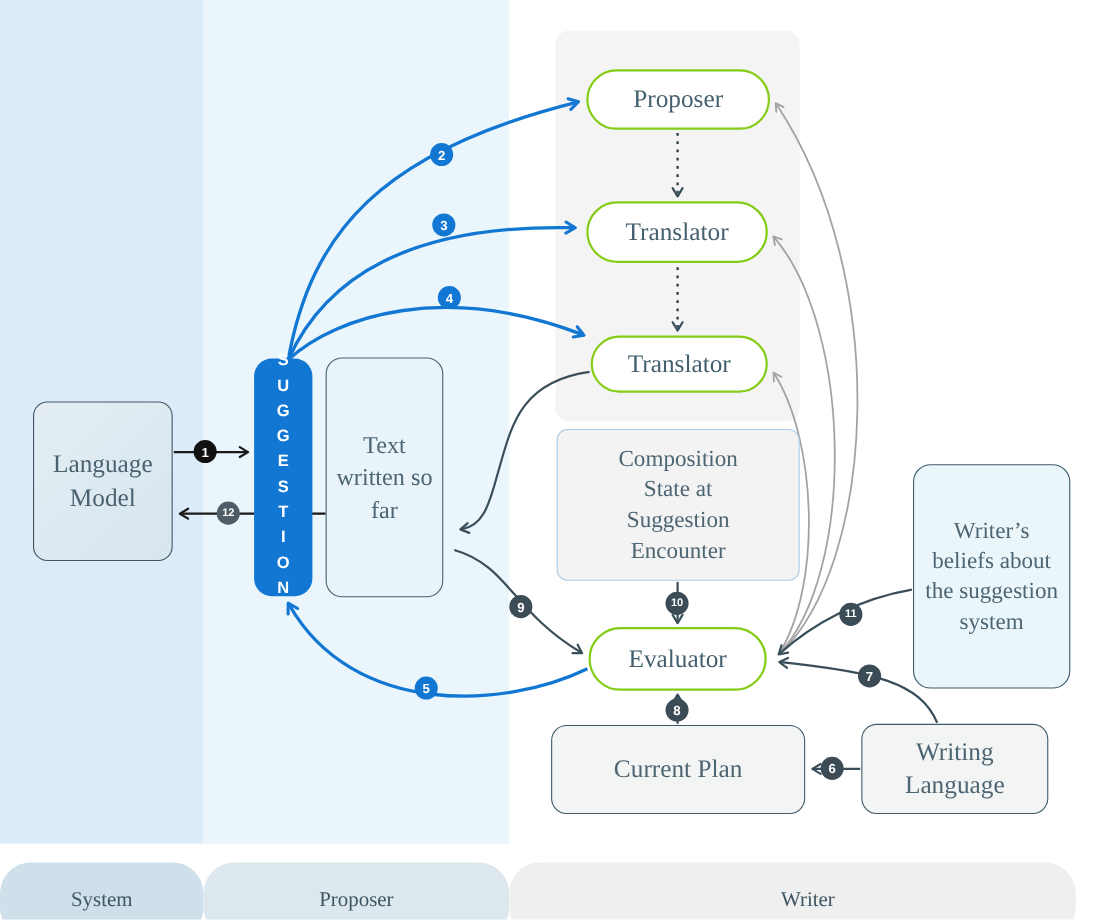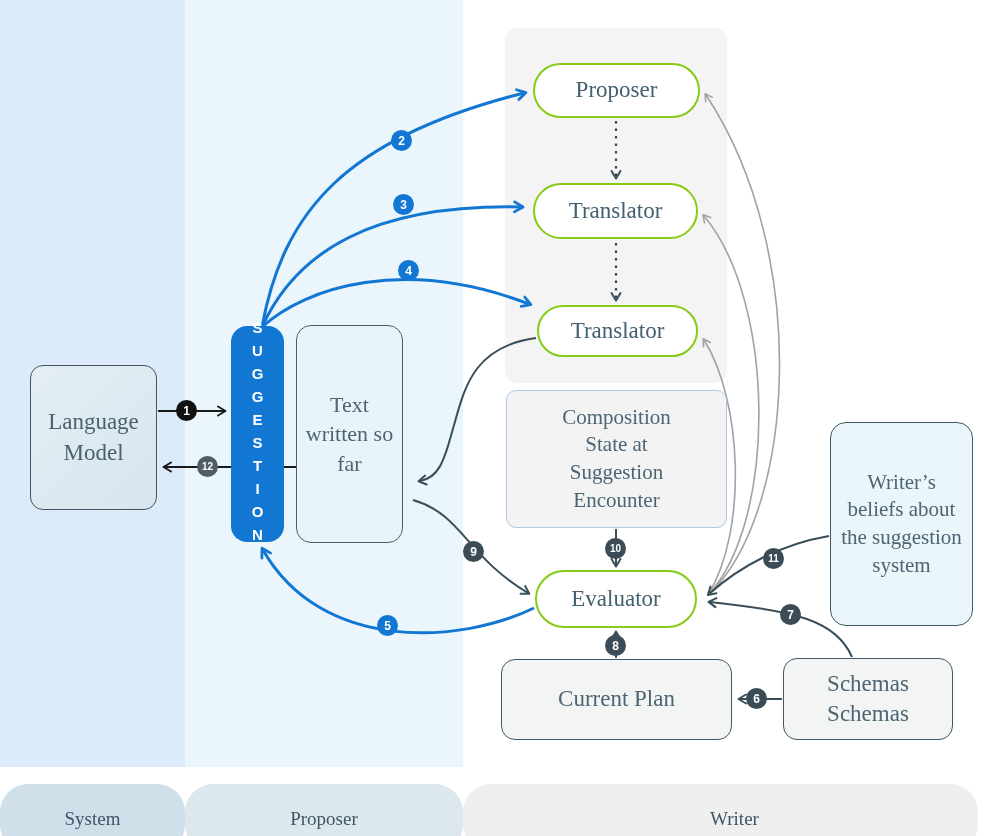--- a/index.html
+++ b/index.html
@@ -141,21 +141,21 @@
 
   <div class="node pill evaluator">
     <span>Evaluator</span>
   </div>
 
   <div class="node box plan">
     <span>Current Plan</span>
   </div>
 
   <div class="node box schemas">
-    <span class="tw w110">Schemas Schemas</span>
+    <span class="tw w110">Writing Language</span>
   </div>
 
   <div class="node beliefs">
     <span class="tw w126">Writer’s beliefs about the suggestion system</span>
   </div>
 
   <div class="badge b-black" style="left:176px;top:400px;">1</div>
   <div class="badge b-blue" style="left:391px;top:130px;">2</div>
   <div class="badge b-blue" style="left:393px;top:194px;">3</div>
   <div class="badge b-blue" style="left:398px;top:260px;">4</div>

